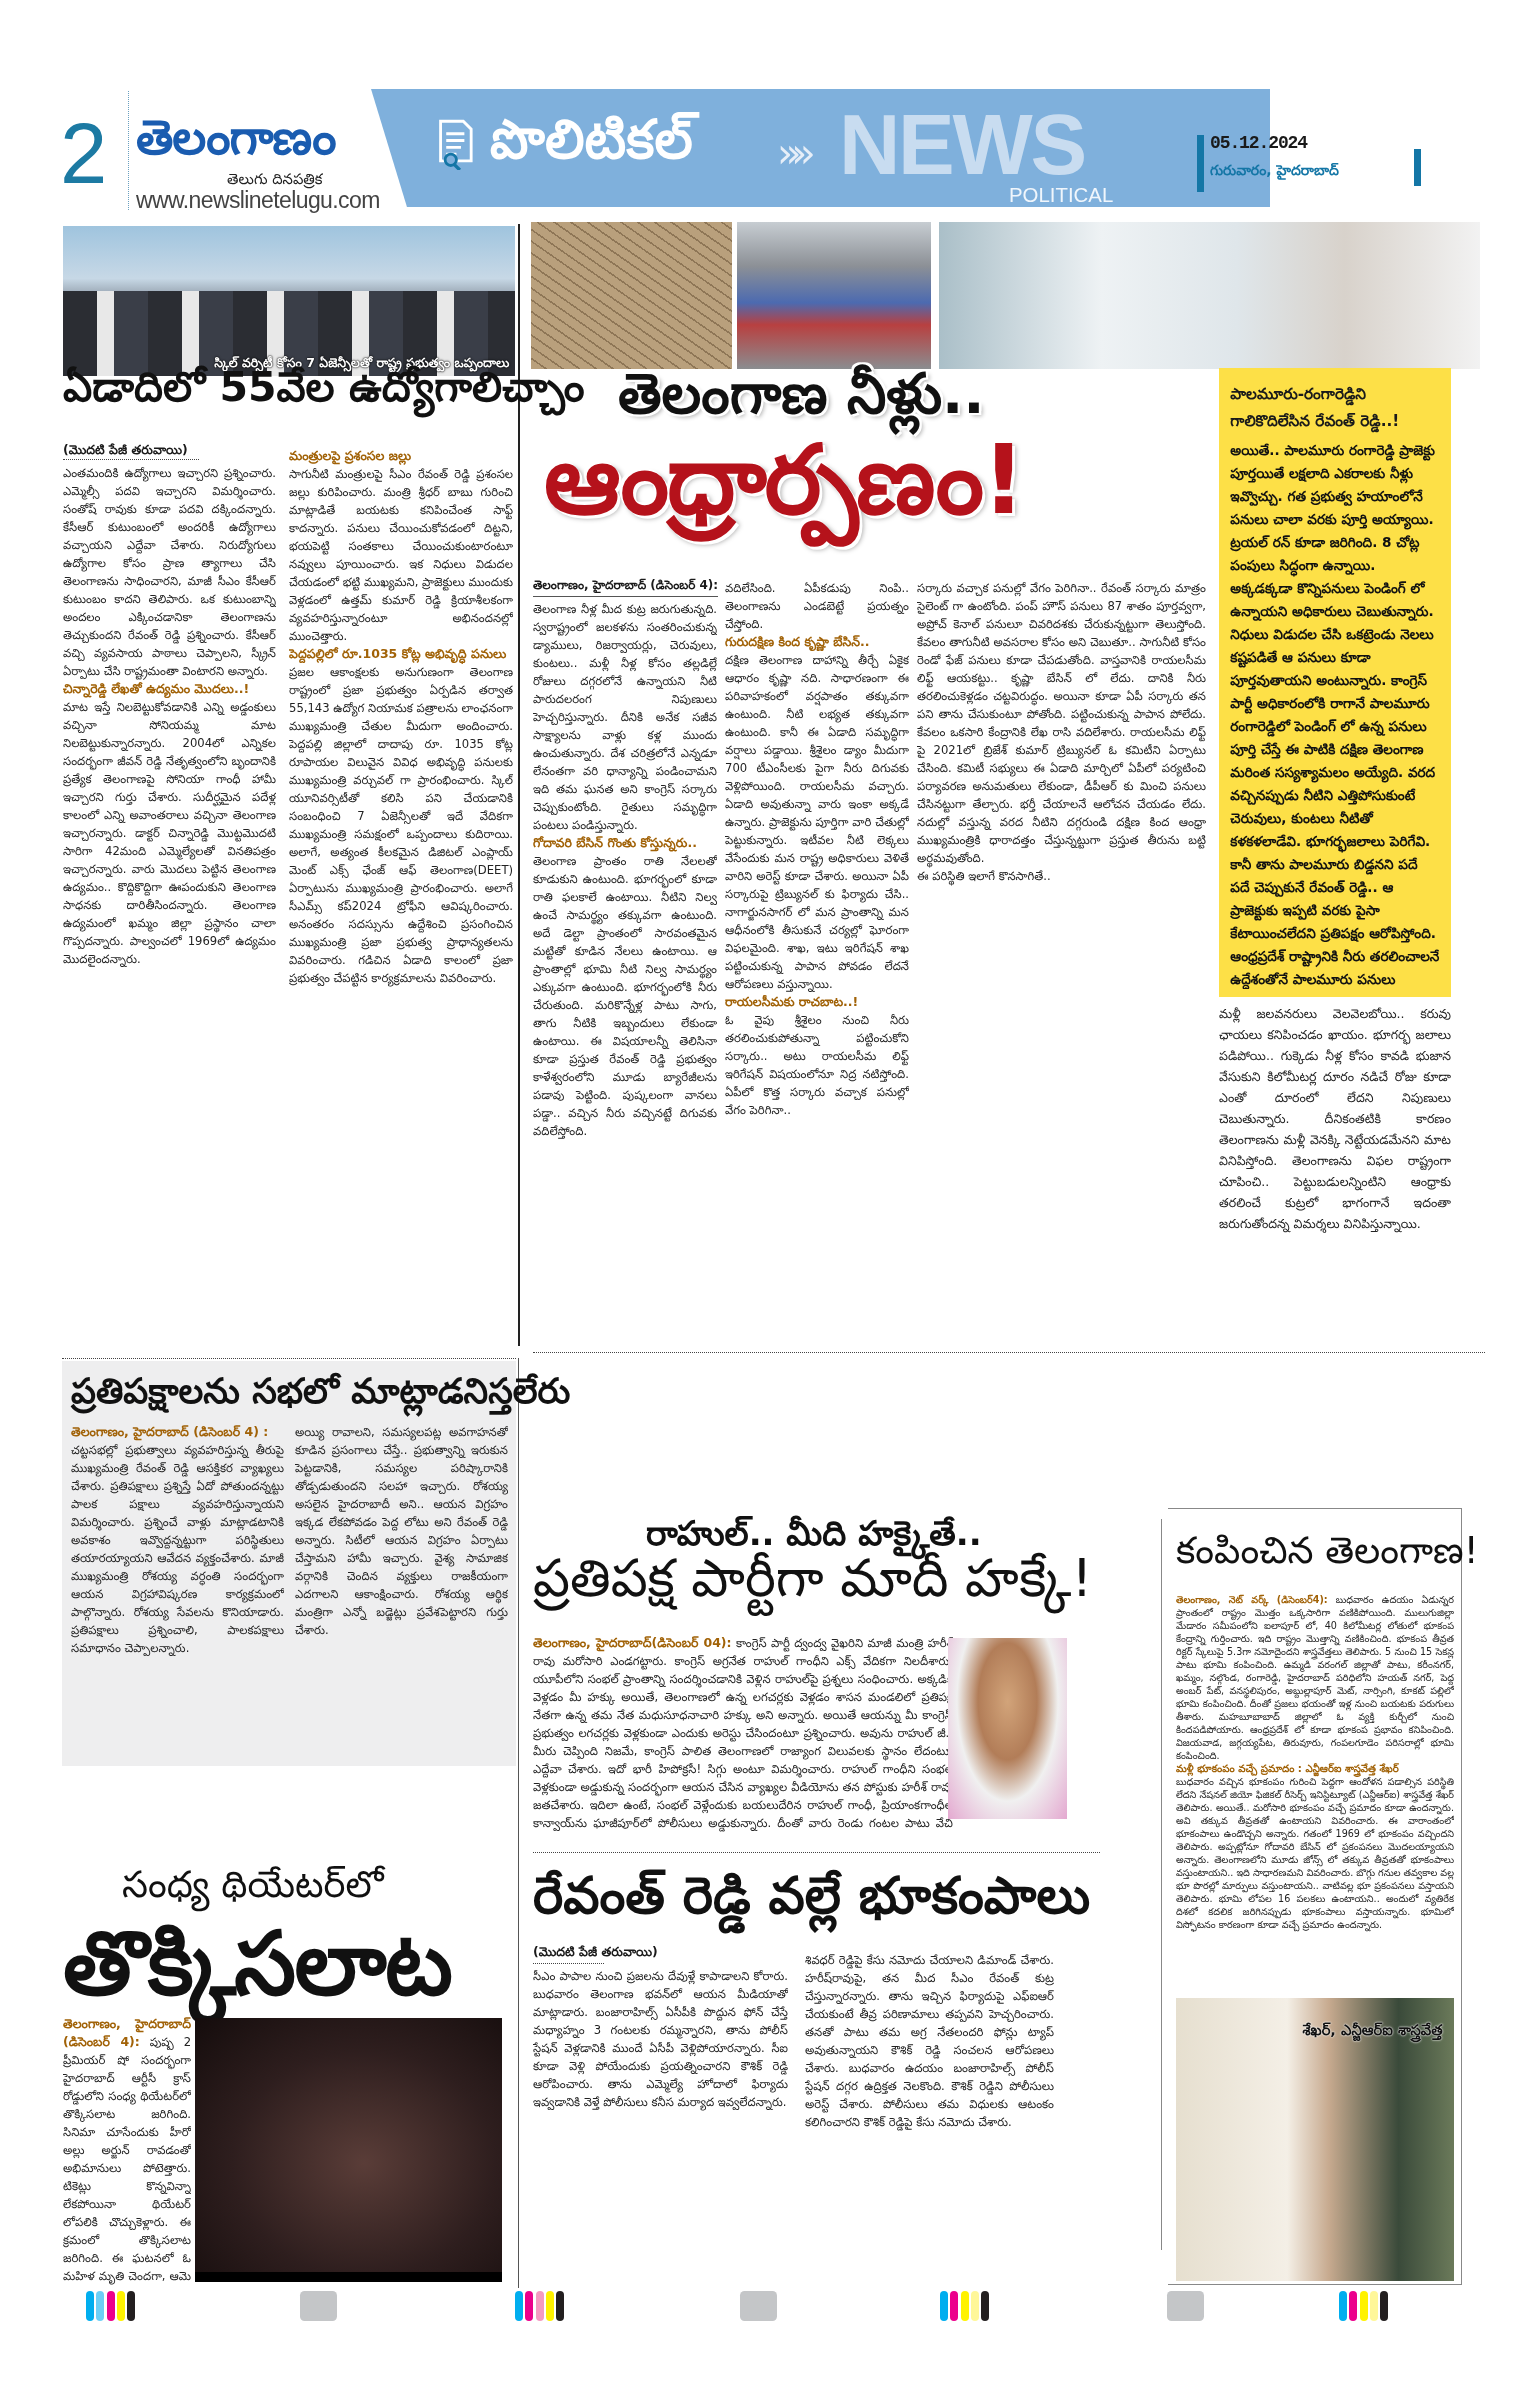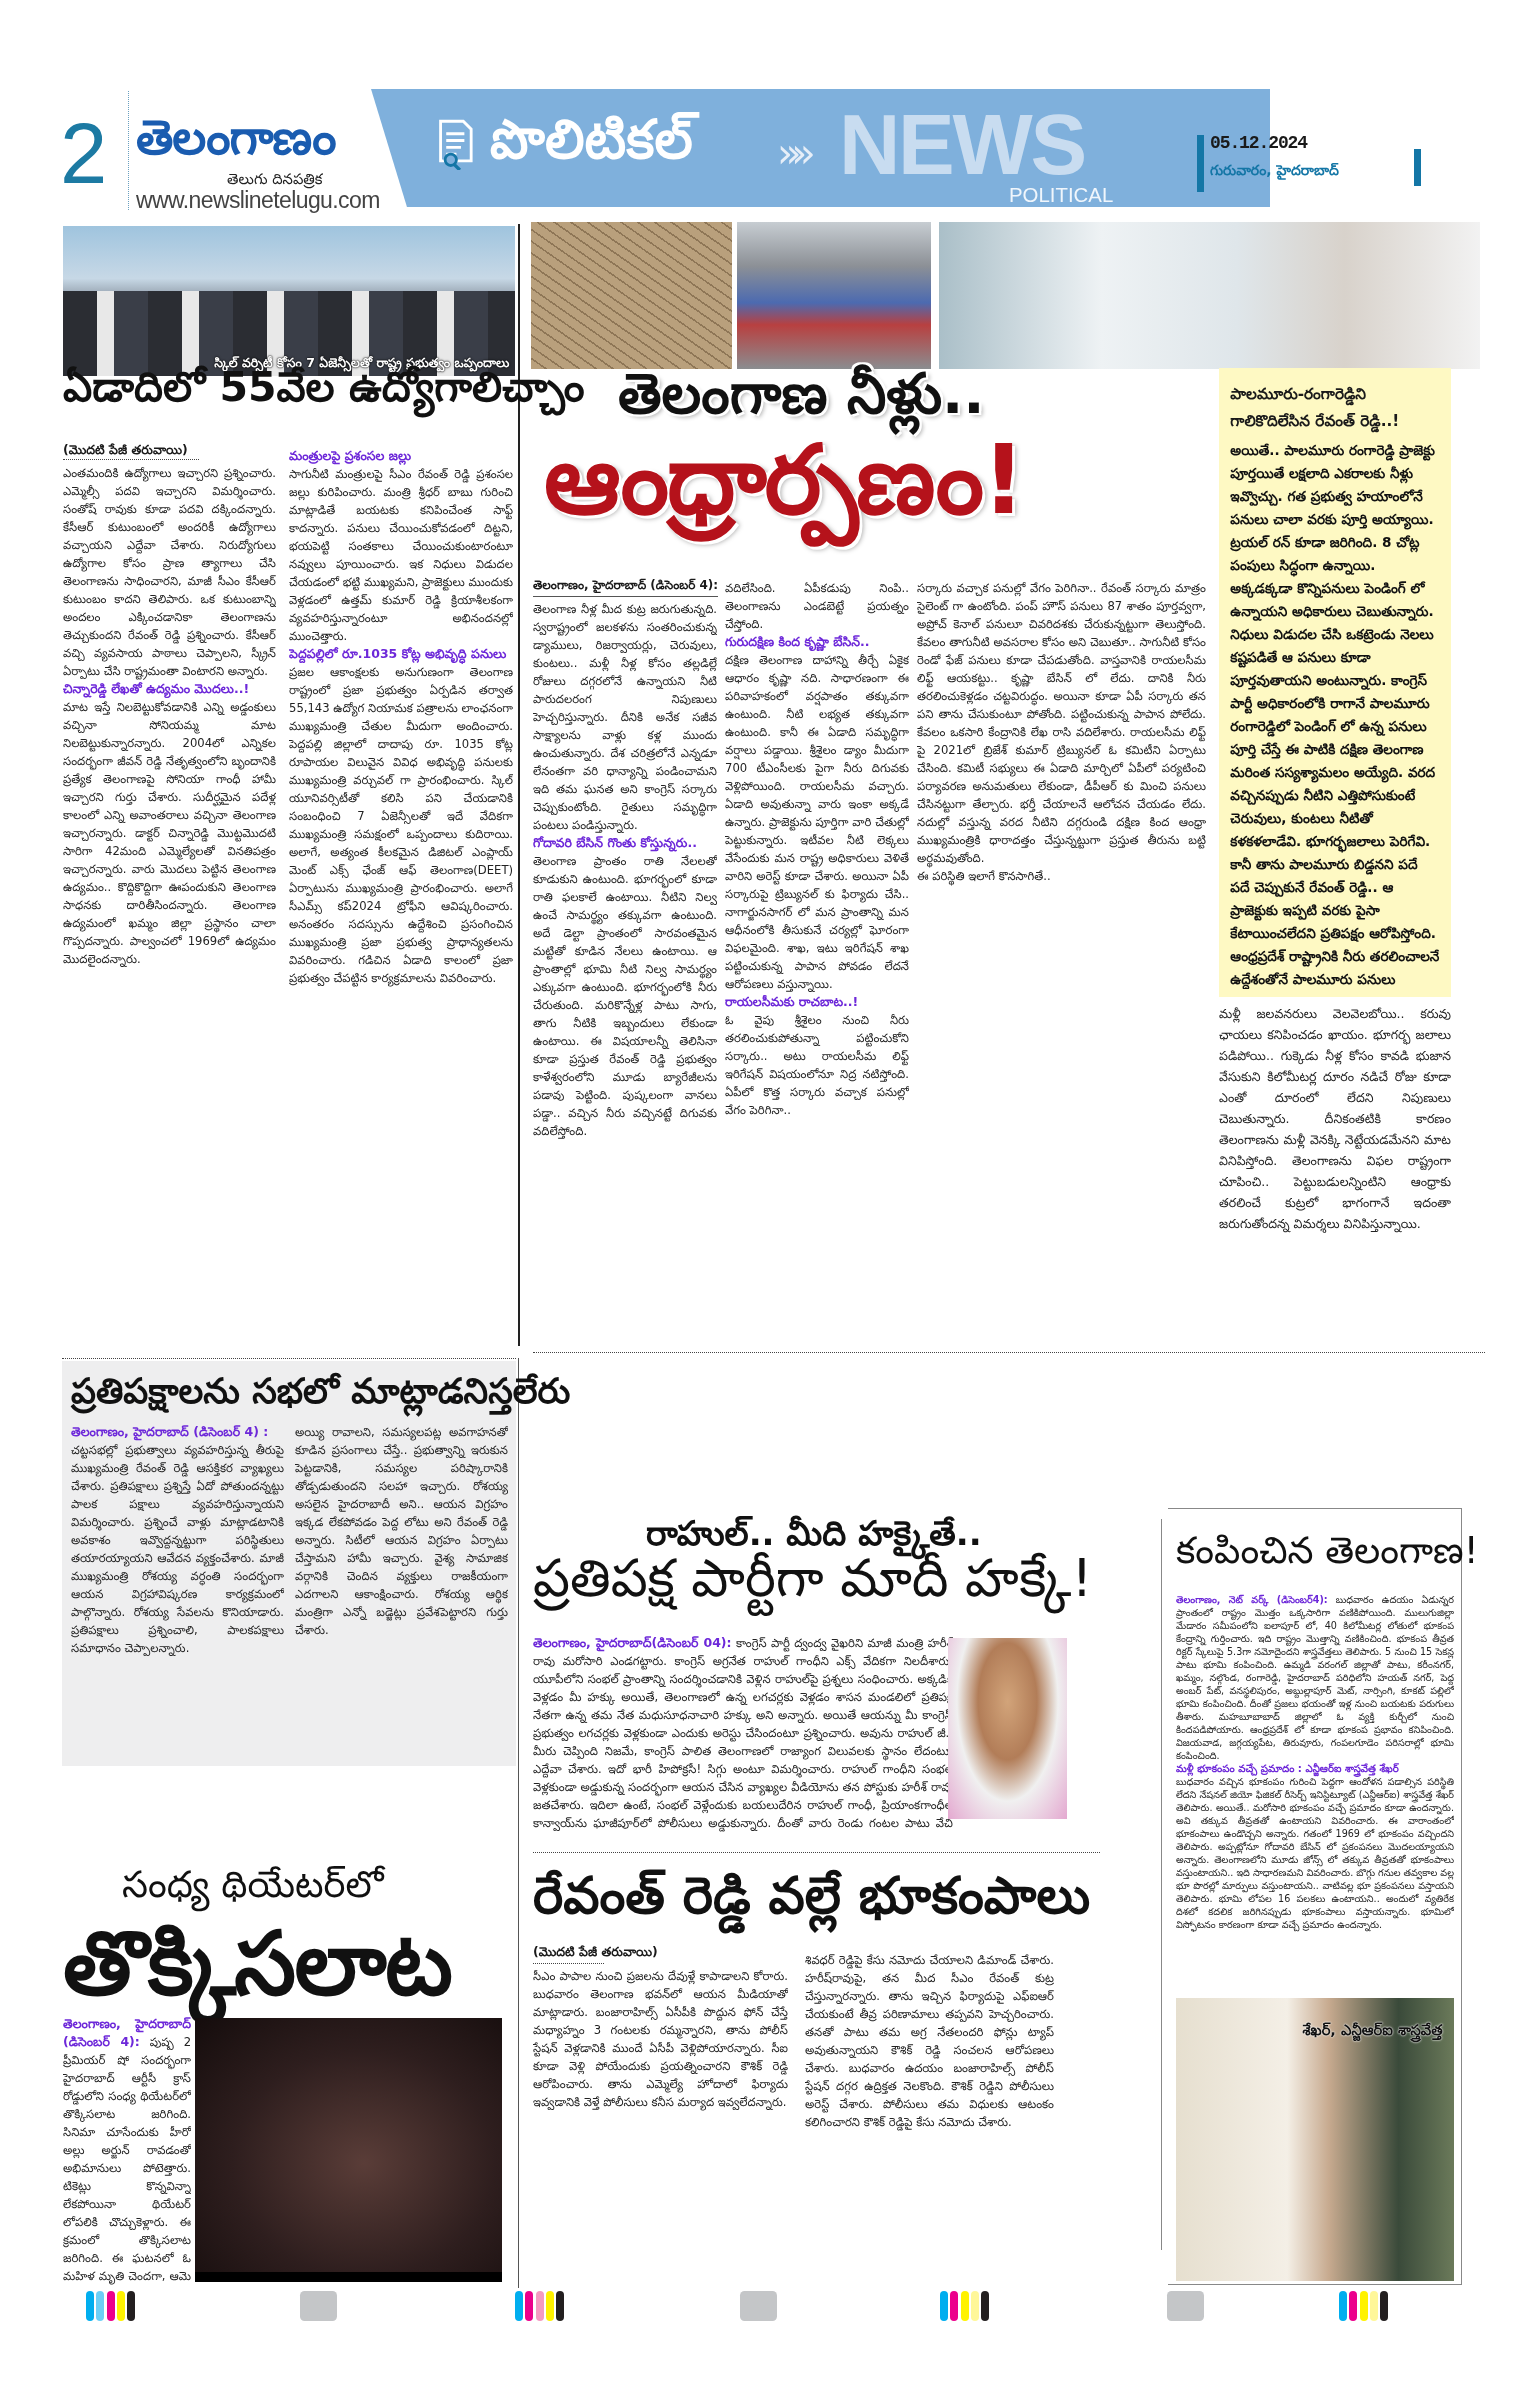--- a/index.html
+++ b/index.html
@@ -18,26 +18,26 @@
 .banner-news{left:839px;top:102px;font-size:85px;font-weight:bold;color:#c8dcf0;font-family:"Liberation Sans",sans-serif;line-height:1;letter-spacing:-2.3px}
 .banner-pol{left:1009px;top:184px;font-size:20.4px;color:#f0f6fc;font-family:"Liberation Sans",sans-serif}
 .date-bar{left:1197px;top:135px;width:6.8px;height:57px;background:#1476a6}
 .date-bar2{left:1414px;top:149px;width:6.8px;height:37px;background:#1476a6}
 .date{left:1210px;top:133px;font-size:18px;font-weight:bold;font-family:Liberation Mono, monospace;letter-spacing:-1.1px}
 .day{left:1210px;top:162px;font-size:14px;color:#1476a6;font-weight:bold}
 
 .vrule{width:1.7px;background:#222}
 .text{font-size:11.6px;line-height:18px;text-align:justify;color:#222}
 .text p{margin-bottom:0}
-.sub{font-weight:bold;font-size:12.5px;color:#6d28d9}
+.sub{font-weight:bold;font-size:12.5px;color:#a16207}
 .photo{background:#888;overflow:hidden}
 .caption{color:#fff;font-weight:bold;font-size:14.7px;text-shadow:0 0 2.3px #000,0 0 1.1px #000}
 .h-big{font-weight:bold;color:#111;line-height:1.1}
 .dotted{border-top:1.7px dotted #444}
-.ybox{background:#fef9c3}
+.ybox{background:#fde047}
 .gbox{background:#eeeeef}
 .color-strip{display:flex;gap:2.3px}
 .color-strip span{display:block;width:8px;height:29.5px;border-radius:4.5px}
 .grey-patch{width:37px;height:29.5px;border-radius:4.5px;background:#c4c6c8}
 </style>
 </head>
 <body>
 
 <div class="abs pg-num">2</div>
 <div class="abs hdr-rule"></div>

